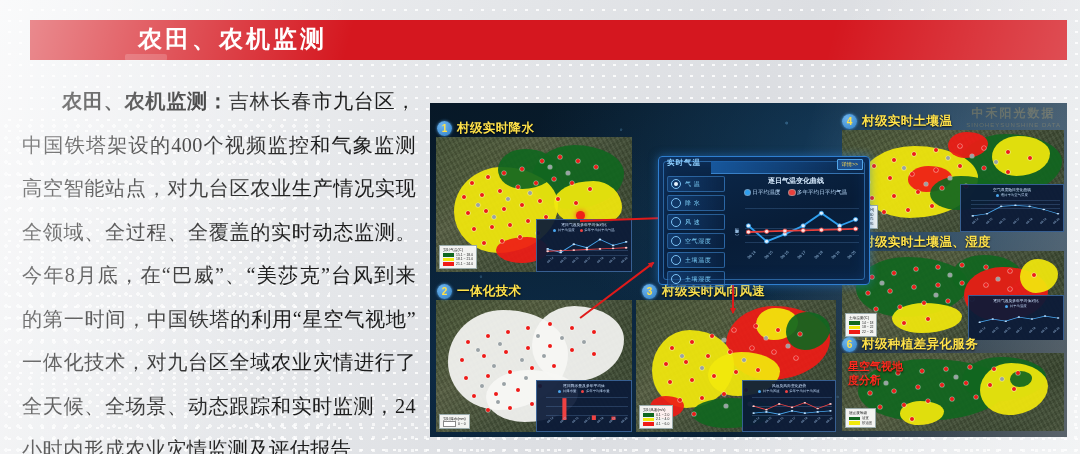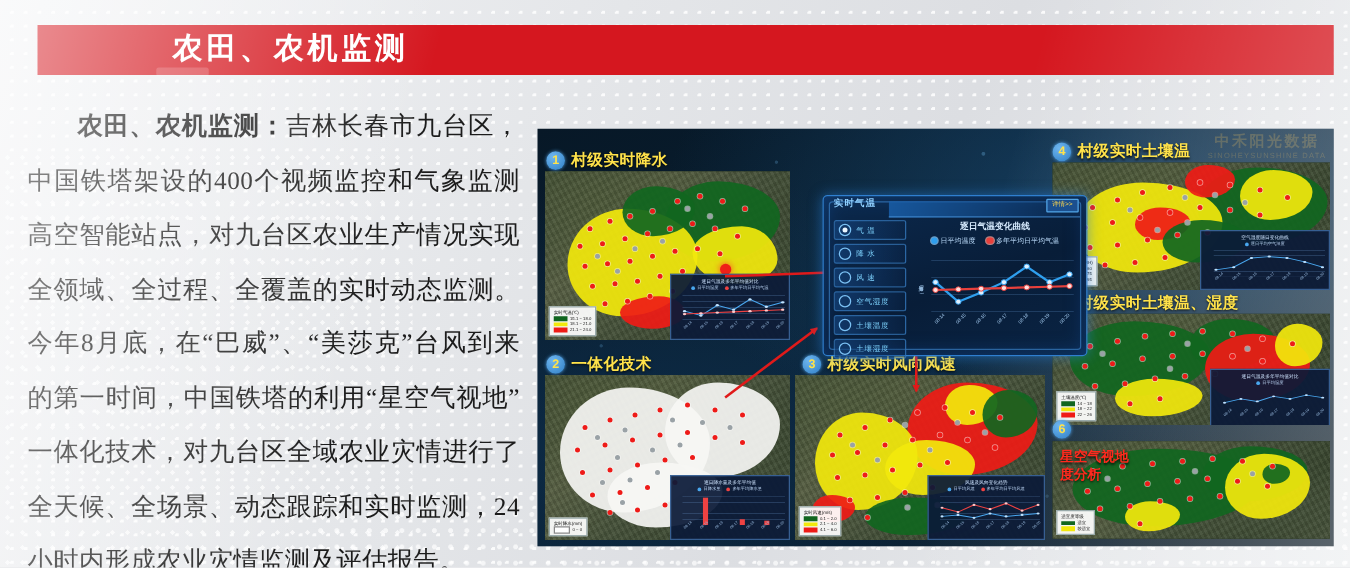--- a/index.html
+++ b/index.html
@@ -751,20 +751,21 @@
             <i>08-17</i>
             <i>08-18</i>
             <i>08-19</i>
             <i>08-20</i>
         </div>
       </div>
     </div>
 
     <div class="plabel" style="left:412px;top:233px;">
       <div class="pnum">6</div>
+      <div class="ptext">村级种植差异化服务</div>
     </div>
     <div class="mapcard" style="left:412px;top:250px;width:222px;height:78px;">
       <div class="sat"></div>
       <div class="blobwrap">
         <div class="blob b-green" style="left:16px;top:6px;width:150px;height:62px;"></div>
         <div class="blob b-green" style="left:120px;top:4px;width:84px;height:44px;"></div>
         <div class="blob b-yellow" style="left:138px;top:10px;width:68px;height:52px;"></div>
         <div class="blob b-yellow" style="left:58px;top:48px;width:44px;height:24px;"></div>
         <div class="blob b-green" style="left:168px;top:18px;width:22px;height:16px;"></div>
       </div>

